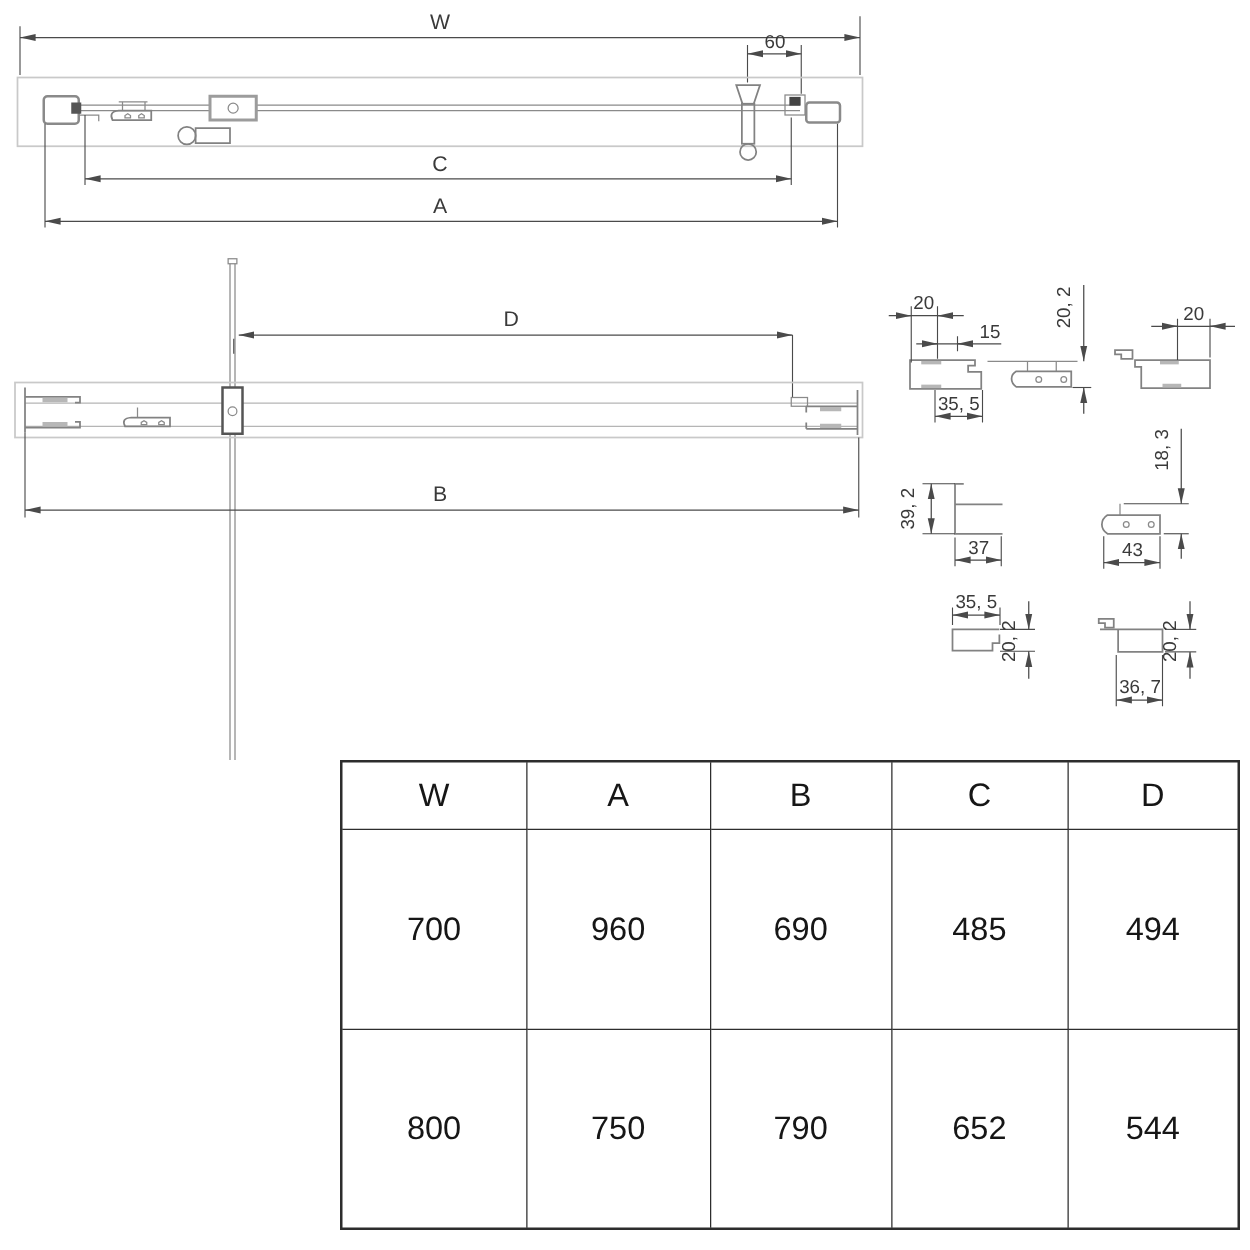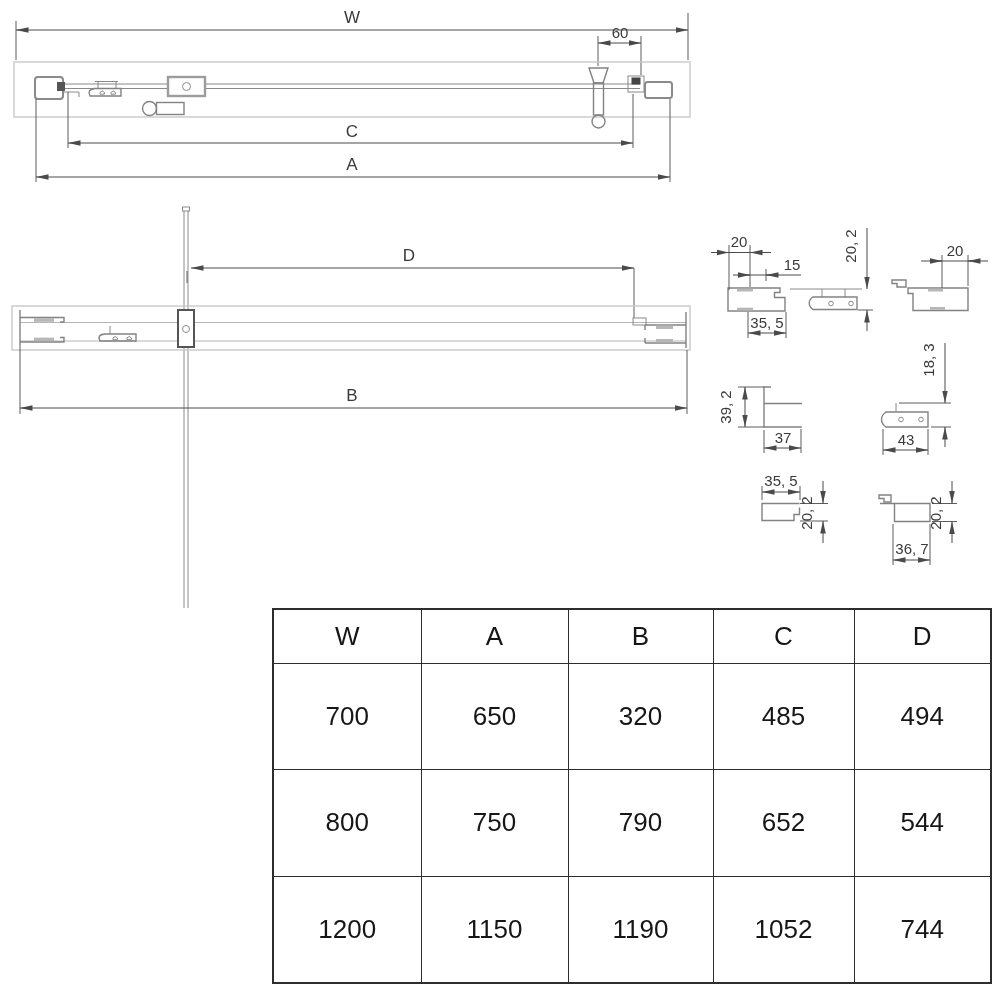--- a/index.html
+++ b/index.html
@@ -320,35 +320,28 @@
       <th>W</th>
       <th>A</th>
       <th>B</th>
       <th>C</th>
       <th>D</th>
     </tr>
   </thead>
   <tbody>
     <tr>
       <td>700</td>
-      <td>650</td>
-      <td>320</td>
+      <td>960</td>
+      <td>690</td>
       <td>485</td>
       <td>494</td>
     </tr>
     <tr>
       <td>800</td>
       <td>750</td>
       <td>790</td>
       <td>652</td>
       <td>544</td>
     </tr>
-    <tr>
-      <td>1200</td>
-      <td>1150</td>
-      <td>1190</td>
-      <td>1052</td>
-      <td>744</td>
-    </tr>
   </tbody>
 </table>
 
 </div>
 
 </body></html>

